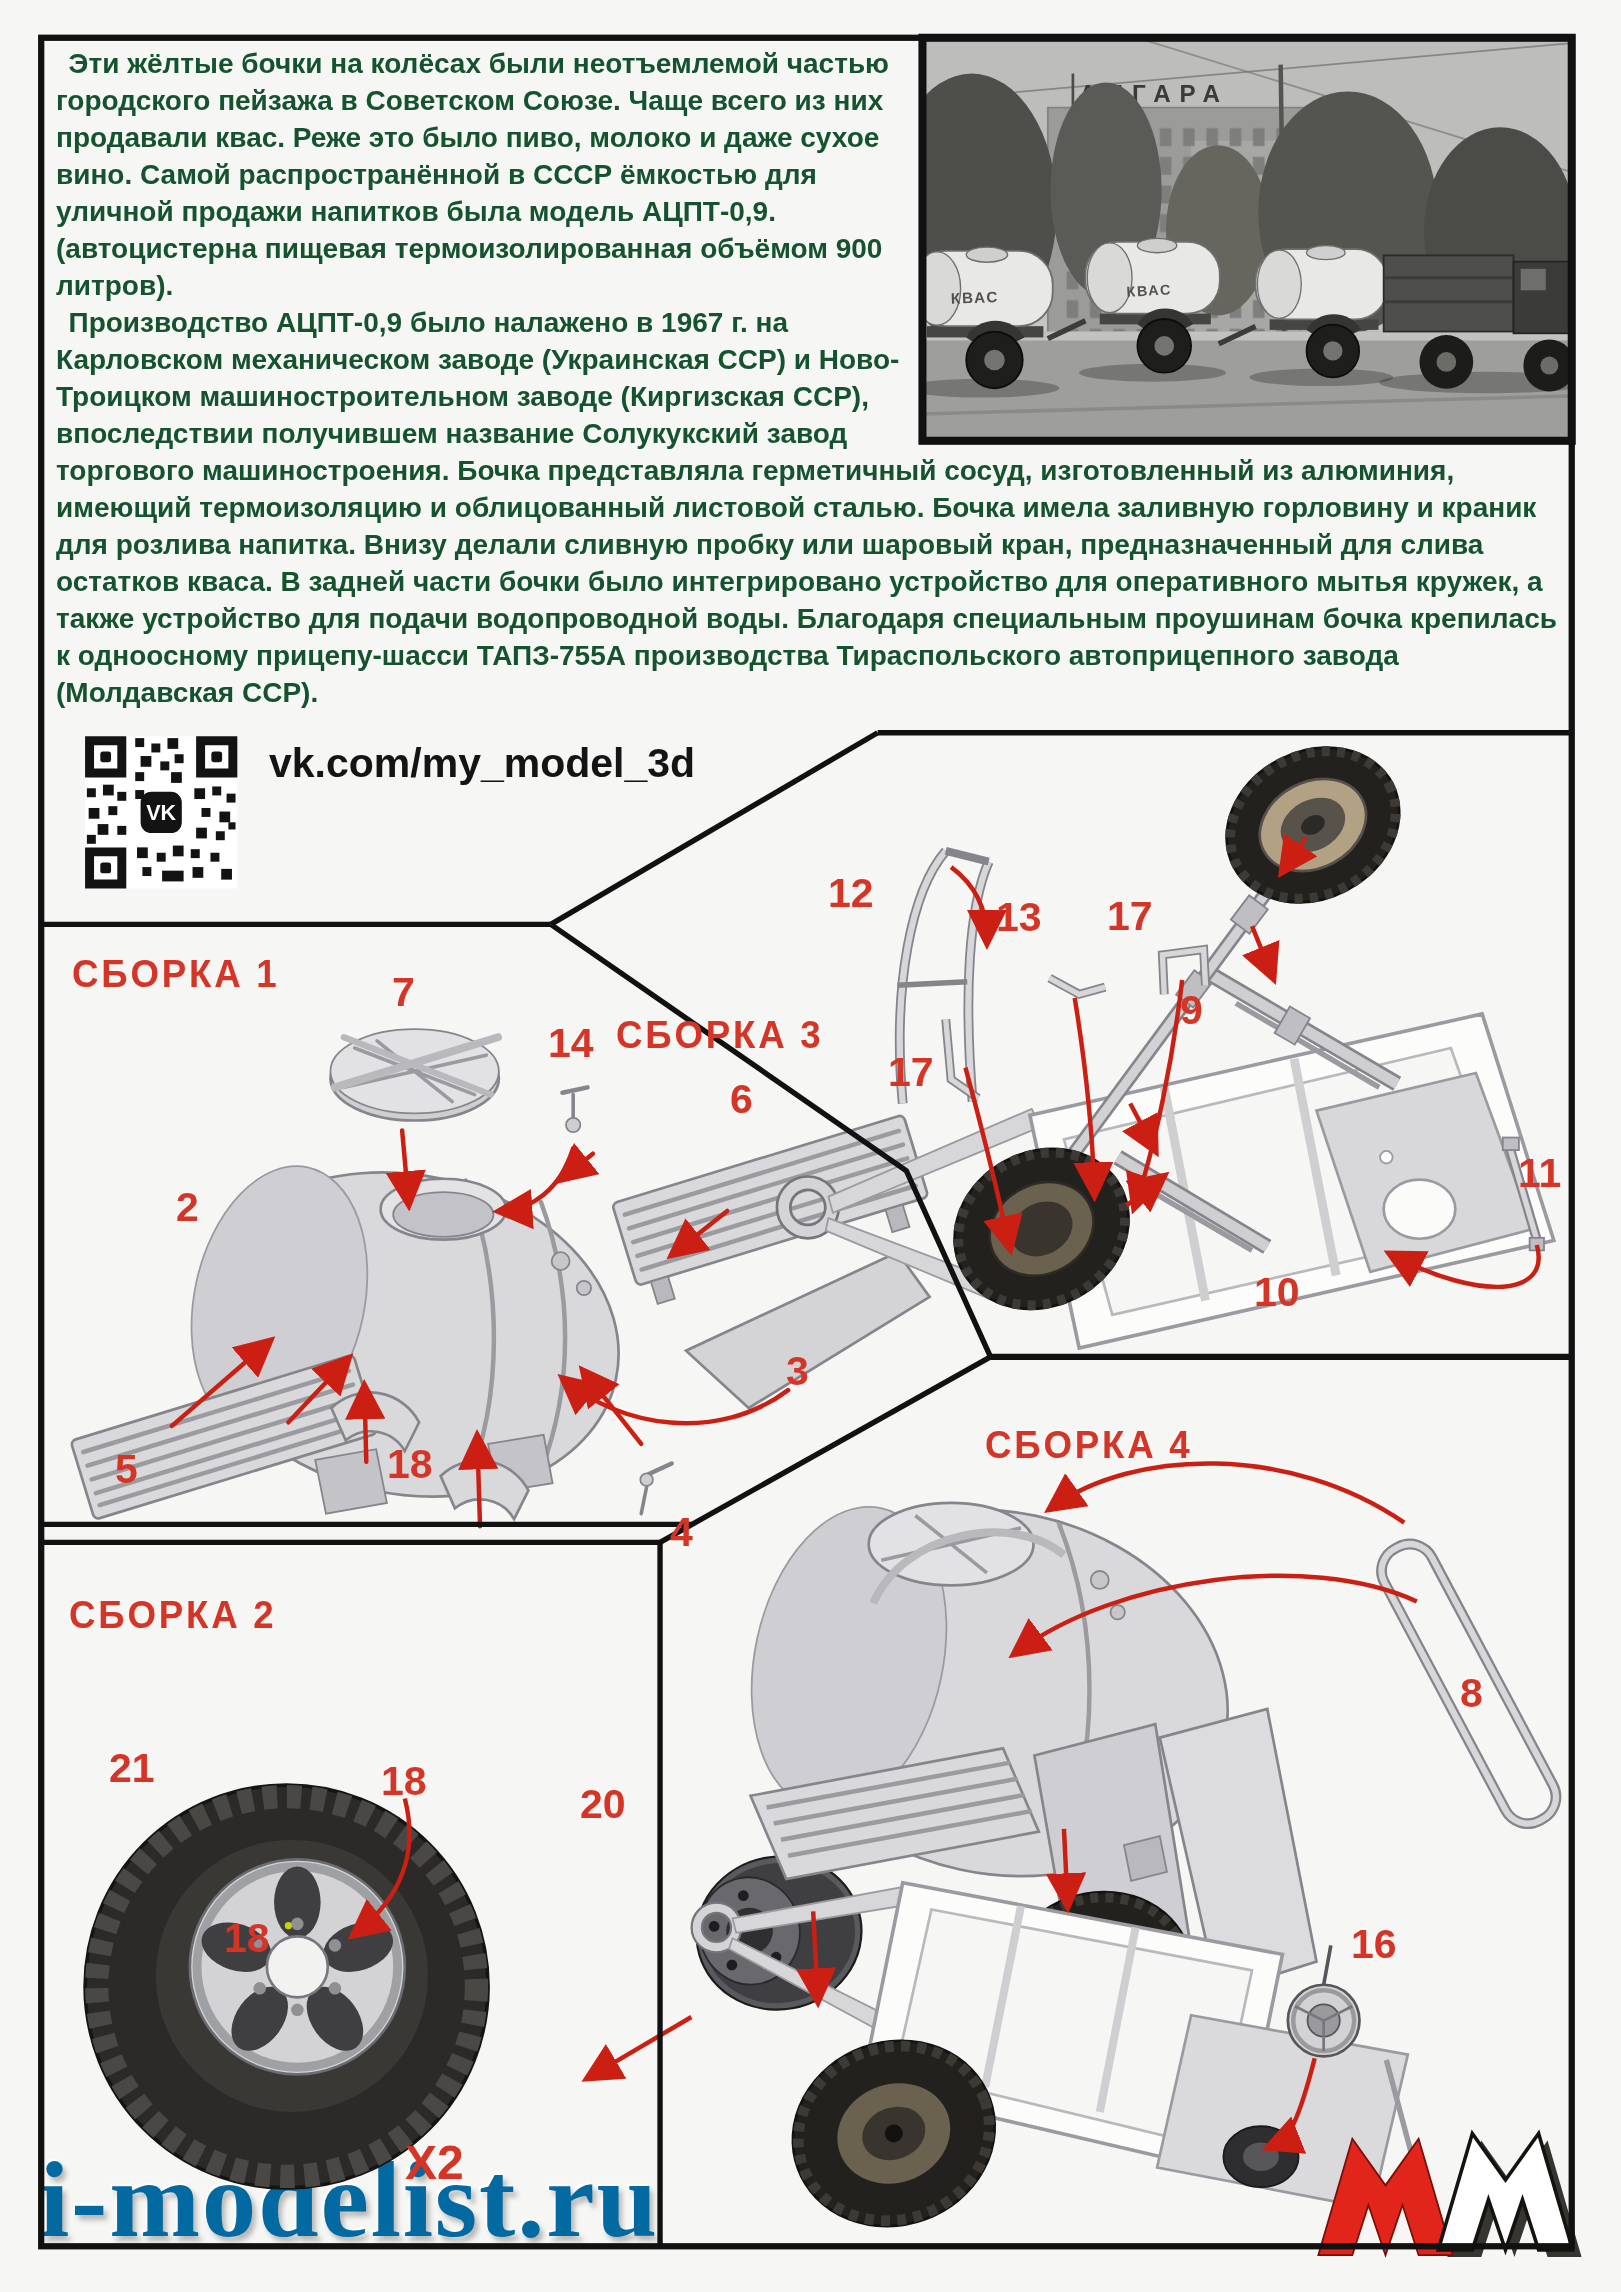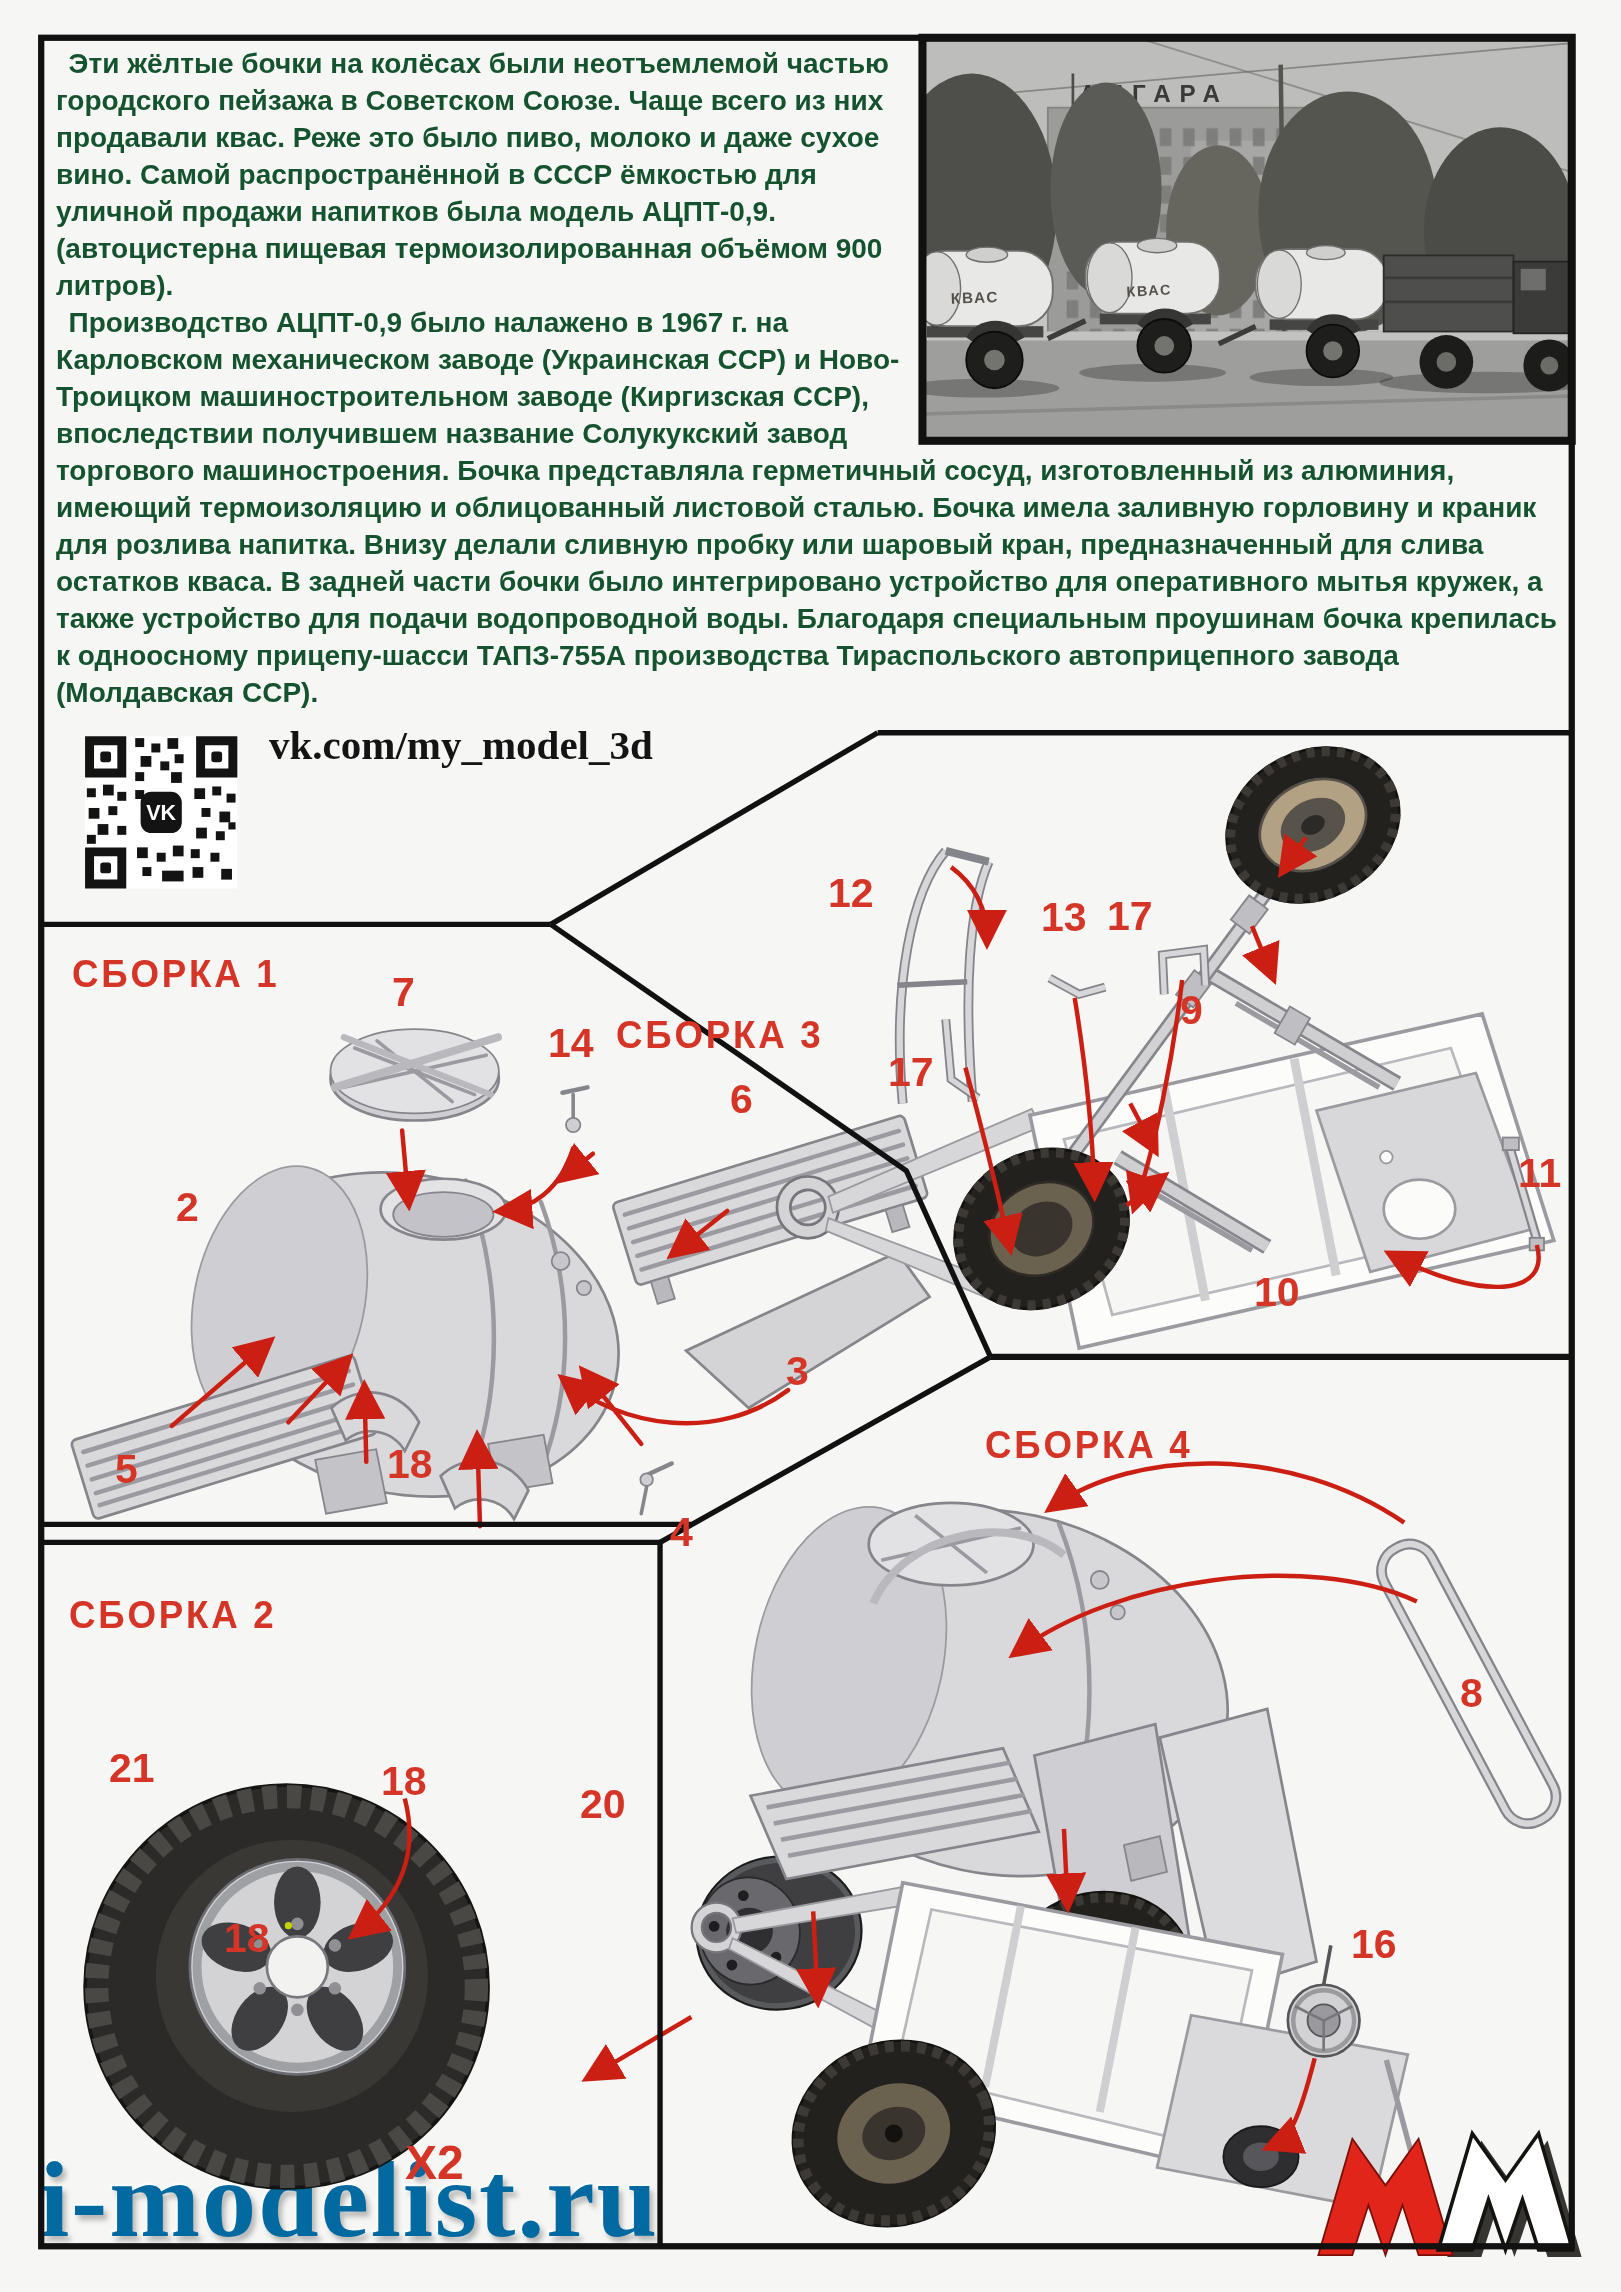--- a/index.html
+++ b/index.html
@@ -5,21 +5,21 @@
   html,body{margin:0;padding:0;background:#e9e9e7;}
   .page{position:relative;width:1621px;height:2293px;background:#f6f6f4;overflow:hidden;
         font-family:"Liberation Sans",sans-serif;}
   .layer{position:absolute;left:0;top:0;}
   
   .textblock{position:absolute;left:56px;top:45px;width:1506px;color:#14532d;
              font-weight:bold;font-size:28px;line-height:37px;}
   .photo-spacer{float:right;width:650px;height:399px;}
   .textblock p{margin:0;text-indent:12.5px;}
   
-  .vk-caption{position:absolute;left:269px;top:721px;font-size:41px;font-weight:bold;color:#141414;font-family:Liberation Serif, serif;}
+  .vk-caption{position:absolute;left:269px;top:740px;font-size:41px;font-weight:bold;color:#141414;}
   
   .sec{position:absolute;color:#d53526;font-weight:bold;font-size:36px;letter-spacing:2.7px;
        transform:scale(1.02,1.08);transform-origin:left top;white-space:nowrap;}
   
   .n{position:absolute;color:#d53526;font-weight:bold;font-size:41px;line-height:41px;white-space:nowrap;}
   .nx{font-size:48px;}
   
   .watermark{position:absolute;left:39px;top:2137px;font-family:"Liberation Serif",serif;
              font-weight:bold;font-size:109px;letter-spacing:1.8px;color:#0369a1;
              text-shadow:3.6px 4.5px 5.4px rgba(70,70,70,.35), -1.8px -1.8px 1.8px rgba(255,255,255,.95);}
@@ -475,21 +475,21 @@
 
   <span class="n" style="left:392px;top:972px;">7</span>
   <span class="n" style="left:548px;top:1023px;">14</span>
   <span class="n" style="left:176px;top:1187px;">2</span>
   <span class="n" style="left:730px;top:1079px;">6</span>
   <span class="n" style="left:115px;top:1449px;">5</span>
   <span class="n" style="left:786px;top:1351px;">3</span>
   <span class="n" style="left:670px;top:1512px;">4</span>
   <span class="n" style="left:387px;top:1444px;">18</span>
   <span class="n" style="left:828px;top:873px;">12</span>
-  <span class="n" style="left:996px;top:897px;margin-left:45px;">13</span>
+  <span class="n" style="left:996px;top:897px;">13</span>
   <span class="n" style="left:1107px;top:896px;">17</span>
   <span class="n" style="left:1180px;top:990px;">9</span>
   <span class="n" style="left:888px;top:1052px;">17</span>
   <span class="n" style="left:1518px;top:1145px;margin-top:8px;">11</span>
   <span class="n" style="left:1254px;top:1272px;">10</span>
   <span class="n" style="left:109px;top:1748px;">21</span>
   <span class="n" style="left:381px;top:1761px;">18</span>
   <span class="n" style="left:580px;top:1784px;">20</span>
   <span class="n" style="left:224px;top:1918px;">18</span>
   <span class="n nx" style="left:405px;top:2142px;">X2</span>

